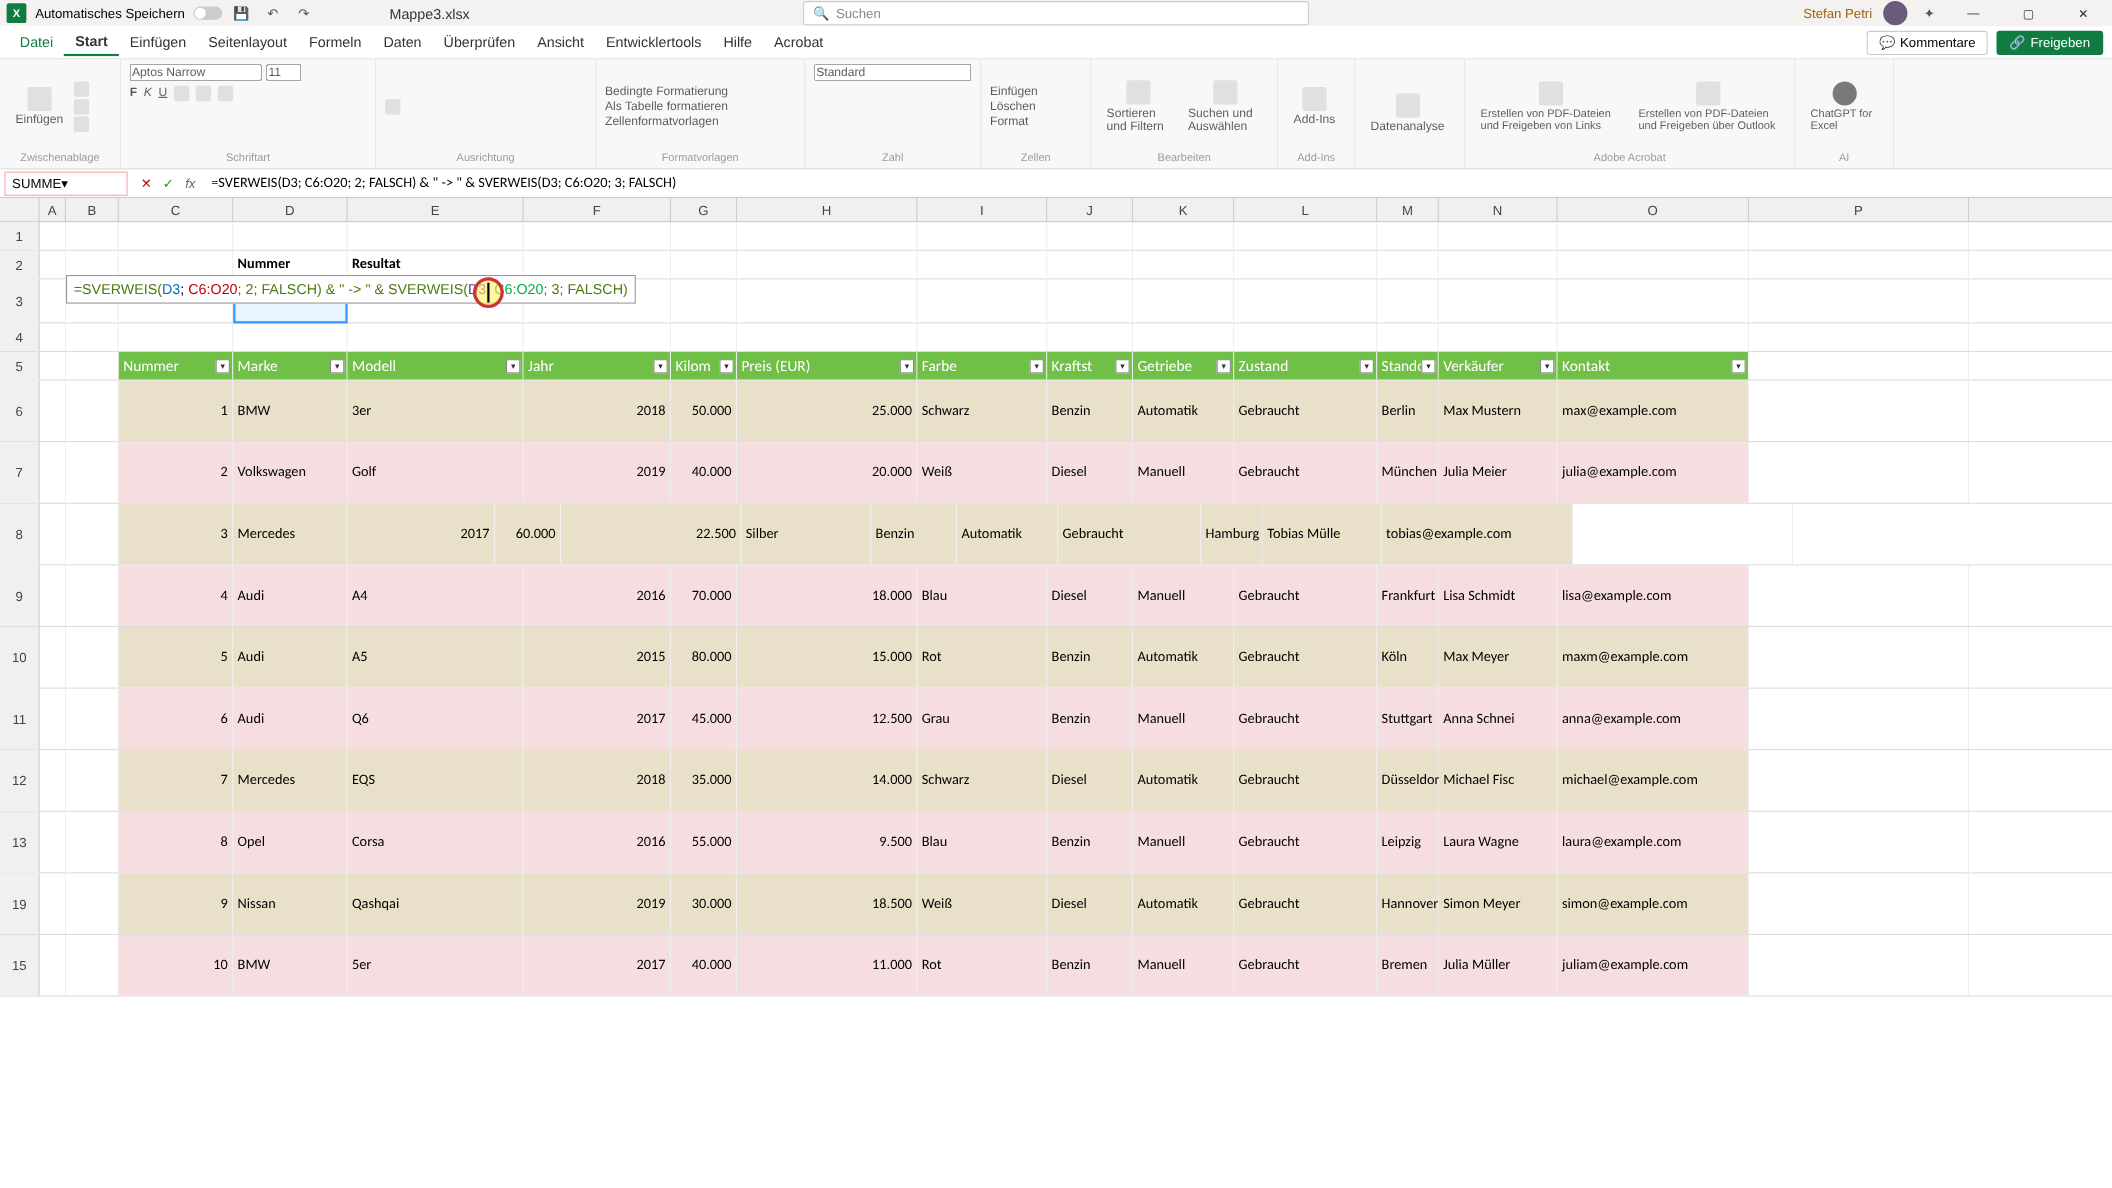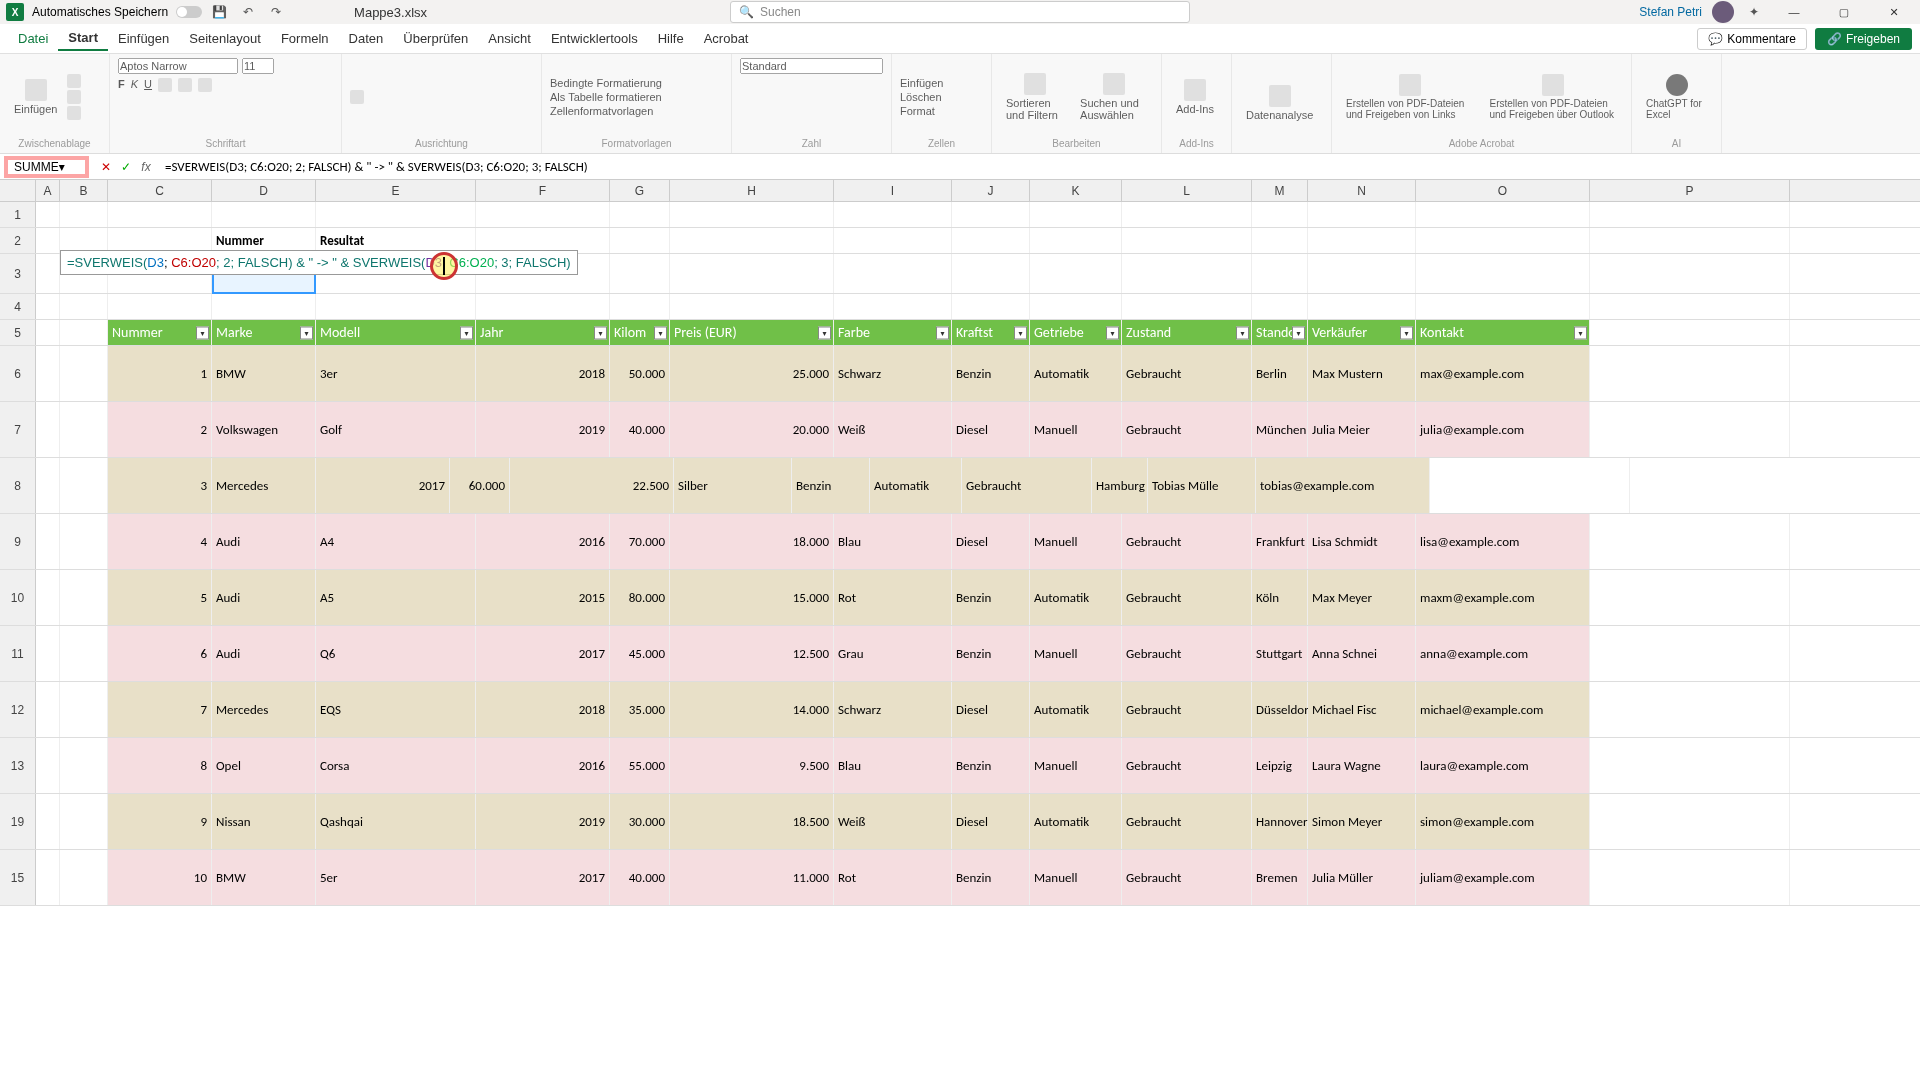--- a/index.html
+++ b/index.html
@@ -8,21 +8,21 @@
 
 .titlebar { height: 24px; background: #f3f2f1; display: flex; align-items: center; padding: 0 6px; font-size: 12px; }
 .titlebar .left { display: flex; align-items: center; gap: 8px; }
 .excel-logo { width: 18px; height: 18px; background: #107c41; color: #fff; display: flex; align-items: center; justify-content: center; font-size: 10px; font-weight: bold; border-radius: 2px; }
 .autosave-toggle { width: 26px; height: 12px; background: #ccc; border-radius: 6px; position: relative; }
 .autosave-toggle::after { content: ''; position: absolute; width: 10px; height: 10px; background: #fff; border-radius: 50%; top: 1px; left: 1px; }
 .qat-btn { width: 20px; height: 20px; display: flex; align-items: center; justify-content: center; color: #555; font-size: 12px; }
 .workbook-name { margin-left: 60px; color: #333; font-size: 13px; }
 .search-box { position: absolute; left: 50%; transform: translateX(-50%); width: 460px; height: 22px; background: #fff; border: 1px solid #ccc; border-radius: 3px; display: flex; align-items: center; padding: 0 8px; color: #888; font-size: 12px; gap: 6px; }
 .titlebar .right { margin-left: auto; display: flex; align-items: center; gap: 10px; }
-.user-name { font-size: 12px; color: #0369a1; }
+.user-name { font-size: 12px; color: #a16207; }
 .avatar { width: 22px; height: 22px; border-radius: 50%; background: #6b5b7a; }
 .win-btn { width: 40px; height: 24px; display: flex; align-items: center; justify-content: center; color: #333; font-size: 11px; }
 
 
 .ribbon-tabs { height: 30px; background: #fff; display: flex; align-items: center; padding: 0 8px; border-bottom: 1px solid #e0e0e0; font-size: 13px; }
 .ribbon-tab { padding: 4px 10px; color: #333; }
 .ribbon-tab.file { color: #107c41; font-weight: 500; }
 .ribbon-tab.active { border-bottom: 2px solid #107c41; font-weight: 600; }
 .ribbon-right { margin-left: auto; display: flex; gap: 8px; }
 .comments-btn { background: #fff; border: 1px solid #ccc; padding: 3px 10px; font-size: 12px; border-radius: 3px; display: flex; align-items: center; gap: 4px; }
@@ -33,21 +33,21 @@
 .ribbon-group { border-right: 1px solid #ddd; padding: 4px 8px; display: flex; flex-direction: column; }
 .ribbon-group-content { flex: 1; display: flex; align-items: center; gap: 4px; }
 .ribbon-group-label { font-size: 10px; color: #666; text-align: center; padding-top: 2px; }
 .ribbon-btn-stack { display: flex; flex-direction: column; gap: 2px; font-size: 11px; }
 .ribbon-big-btn { display: flex; flex-direction: column; align-items: center; gap: 2px; font-size: 11px; padding: 2px 6px; }
 .ribbon-icon { width: 22px; height: 22px; background: #d0d0d0; border-radius: 2px; }
 .ribbon-icon-sm { width: 14px; height: 14px; background: #d0d0d0; border-radius: 2px; display: inline-block; }
 
 
 .formula-row { height: 26px; display: flex; align-items: center; border-bottom: 1px solid #ccc; background: #fff; }
-.name-box { width: 85px; border: 4px solid #fca5a5; height: 22px; margin: 0 4px; font-size: 12px; padding: 0 6px; display: flex; align-items: center; }
+.name-box { width: 112px; border: 1px solid #fca5a5; height: 22px; margin: 0 4px; font-size: 12px; padding: 0 6px; display: flex; align-items: center; }
 .fb-icons { display: flex; gap: 2px; padding: 0 4px; }
 .fb-icon { width: 18px; height: 18px; display: flex; align-items: center; justify-content: center; font-size: 12px; color: #666; }
 .fb-icon.cancel { color: #c00; }
 .fb-icon.confirm { color: #0a0; }
 .formula-input { flex: 1; font-size: 13px; padding: 0 6px; font-family: 'Calibri', sans-serif; }
 
 
 .grid-wrap { position: relative; height: 934px; overflow: hidden; }
 .col-headers { display: flex; height: 22px; background: #f0f0f0; border-bottom: 1px solid #ccc; position: sticky; top: 0; }
 .corner { width: 36px; background: #f0f0f0; border-right: 1px solid #ccc; }
@@ -80,21 +80,21 @@
 .r-tall { height: 56px; }
 
 
 .tbl-header { background: #70c048; color: #fff; font-size: 14px; position: relative; }
 .tbl-header .filter { position: absolute; right: 2px; top: 50%; transform: translateY(-50%); width: 13px; height: 13px; background: #fff; border: 1px solid #888; font-size: 8px; display: flex; align-items: center; justify-content: center; color: #333; }
 .tbl-odd { background: #e8e0c8; }
 .tbl-even { background: #f5dde0; }
 
 
 .formula-edit { position: absolute; left: 60px; top: 48px; background: #fff; font-size: 13px; font-family: 'Calibri', sans-serif; padding: 4px 6px; border: 1px solid #999; white-space: nowrap; z-index: 5; }
-.formula-edit .fn { color: #0f766e; }
+.formula-edit .fn { color: #4d7c0f; }
 .formula-edit .ref1 { color: #0070c0; }
 .formula-edit .ref2 { color: #c00000; }
 .formula-edit .ref3 { color: #7030a0; }
 .formula-edit .ref4 { color: #00b050; }
 .cursor-mark { position: absolute; left: 430px; top: 50px; width: 28px; height: 28px; border: 3px solid #cc3333; border-radius: 50%; background: rgba(255,240,100,0.6); z-index: 7; display: flex; align-items: center; justify-content: center; }
 .cursor-mark::after { content: ''; width: 2px; height: 18px; background: #000; }
 .hl-blue { position: absolute; border: 2px solid #3399ff; background: rgba(100,180,255,0.15); }
 
 .simple-labels { font-weight: bold; }
 </style>

